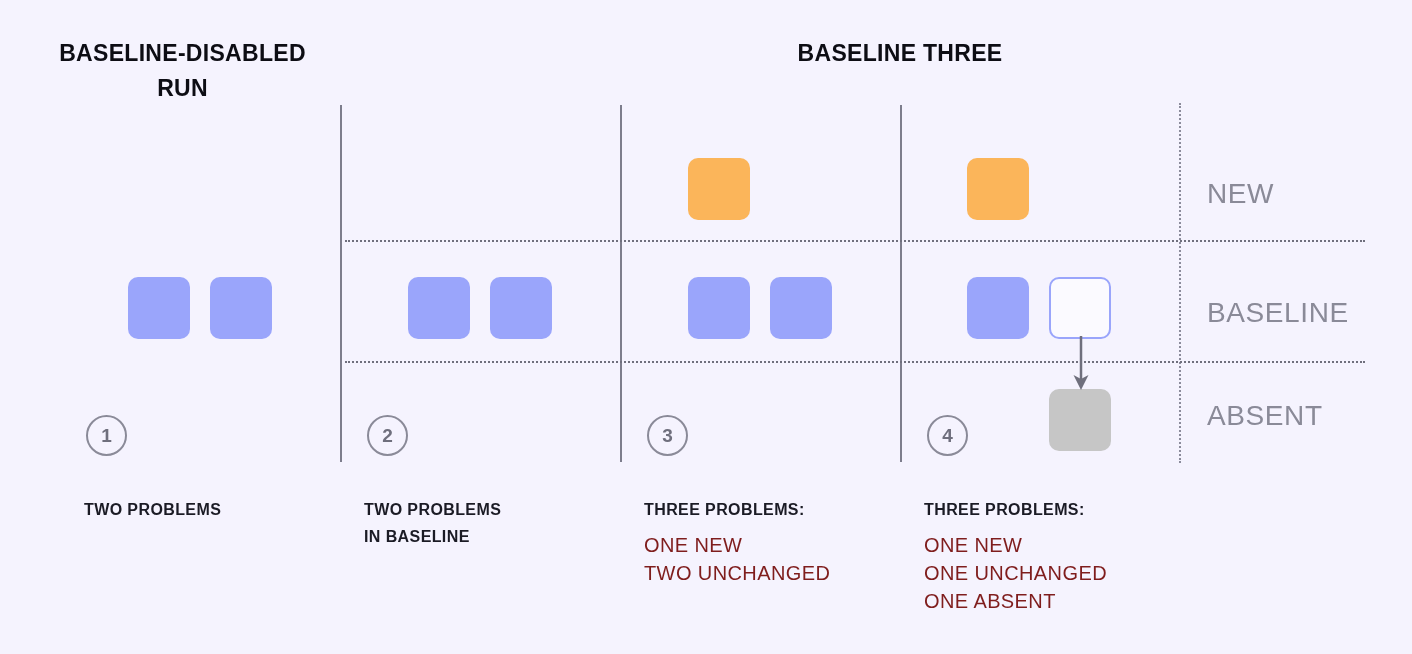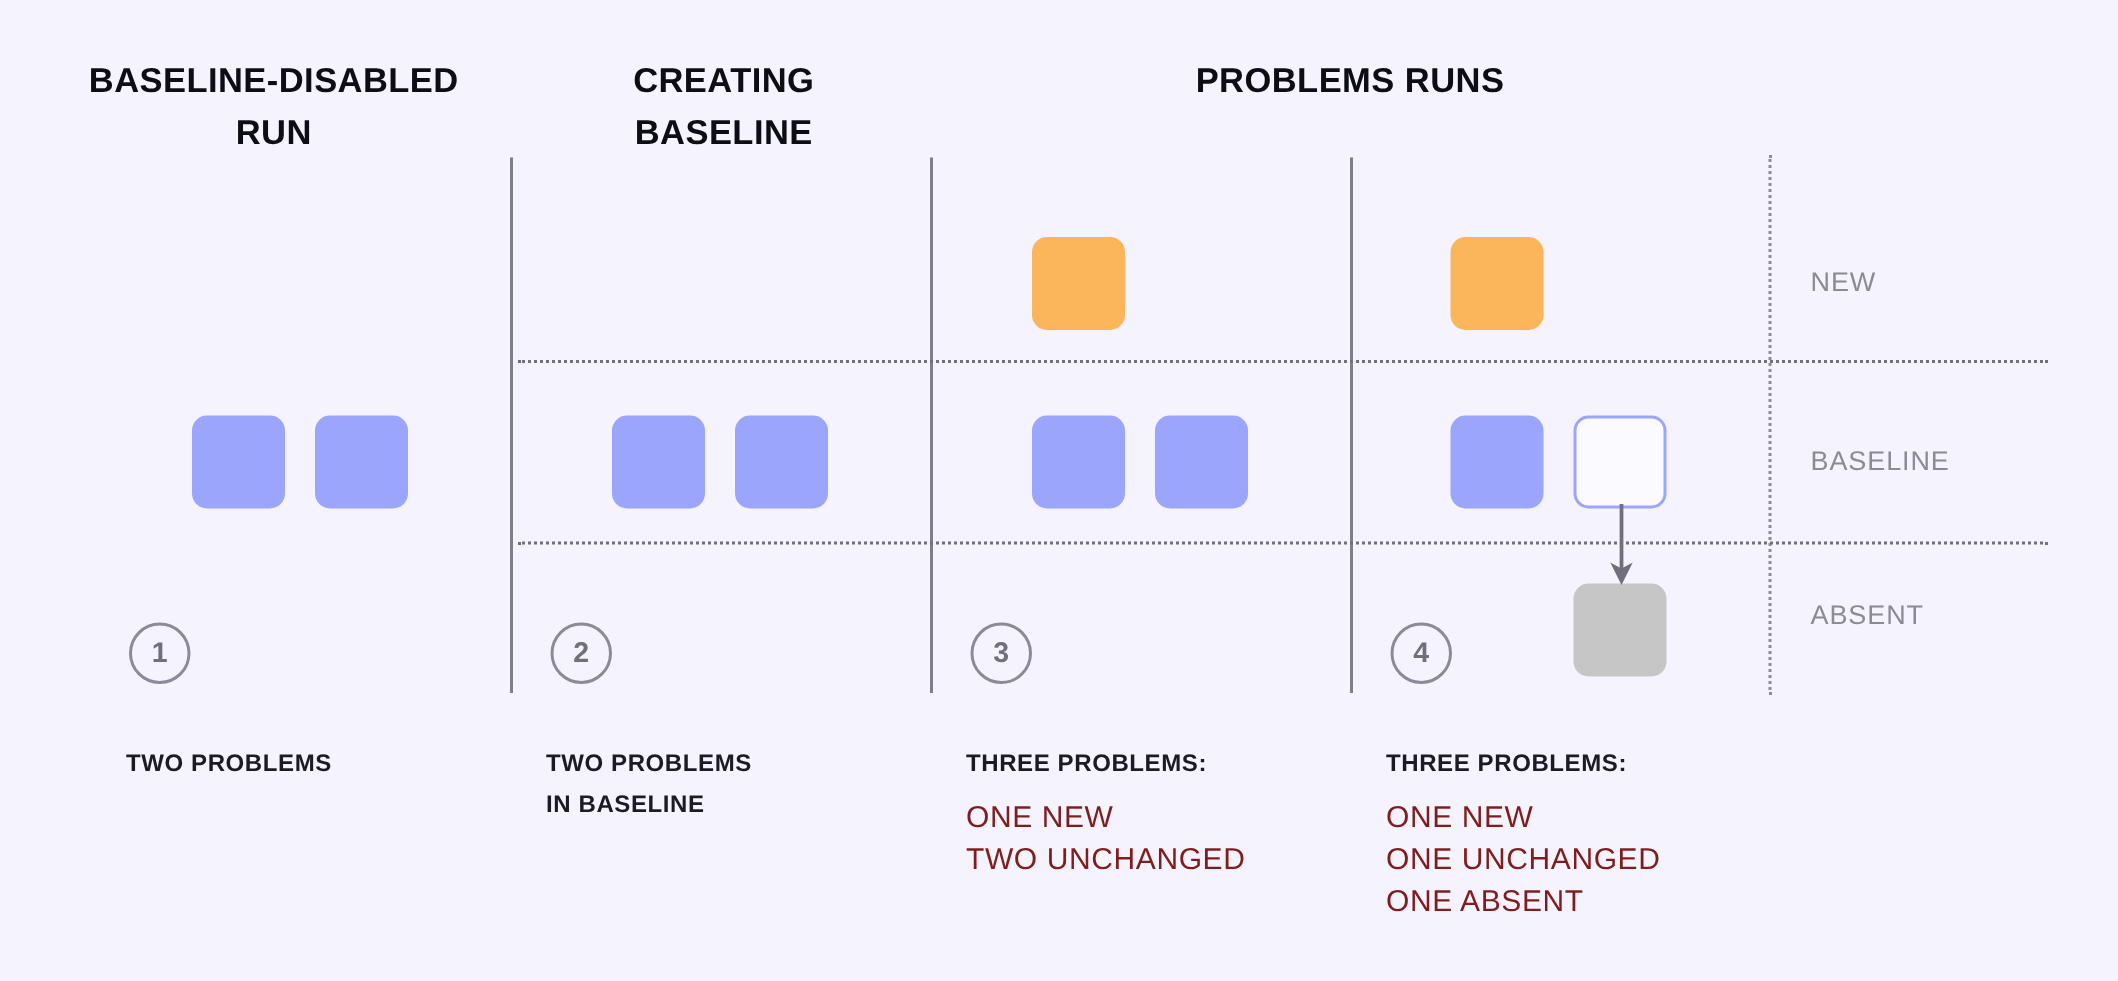--- a/index.html
+++ b/index.html
@@ -66,21 +66,21 @@
     height: 0;
     border-top: 2px dotted #6f6f7d;
   }
   #h-divider-1 { top: 240px; }
   #h-divider-2 { top: 361px; }
 
   
   .row-label {
     position: absolute;
     left: 1207px;
-    font-size: 18px;
+    font-size: 28px;
     letter-spacing: 0.6px;
     color: #8a8a98;
     white-space: nowrap;
   }
   #row-label-new        { top: 178px; }
   #row-label-unchanged  { top: 297px; }
   #row-label-absent     { top: 400px; }
 
   
   .square {
@@ -160,23 +160,21 @@
   #caption-3 { left: 644px; }
   #caption-4 { left: 924px; }
 </style>
 </head>
 <body>
 
 <div id="diagram">
 
   <div class="col-header" id="header-col-1">BASELINE-DISABLED
 RUN</div>
-  <div class="col-header" id="header-col-2">CREATING
-BASELINE</div>
-  <div class="col-header" id="header-col-3">PROBLEMS RUNS</div>
+  <div class="col-header" id="header-col-3">BASELINE THREE</div>
 
   <div class="v-divider" id="divider-1"></div>
   <div class="v-divider" id="divider-2"></div>
   <div class="v-divider" id="divider-3"></div>
 
   <div id="divider-legend"></div>
 
   <div class="h-divider" id="h-divider-1"></div>
   <div class="h-divider" id="h-divider-2"></div>
 

